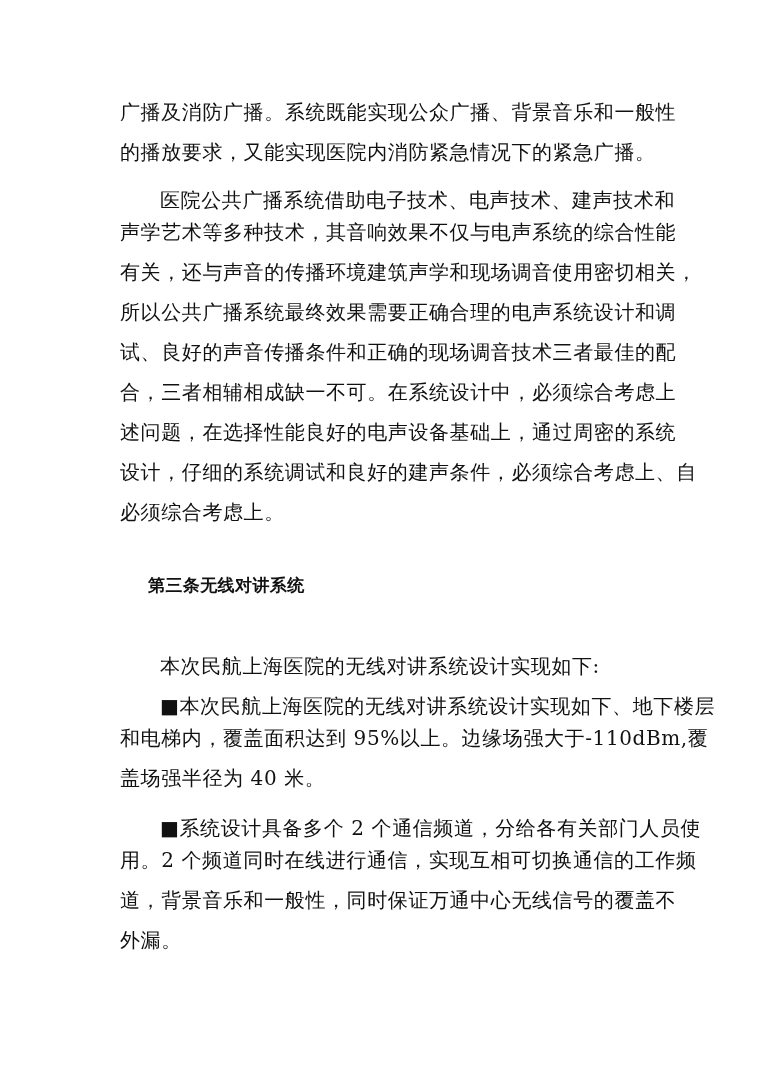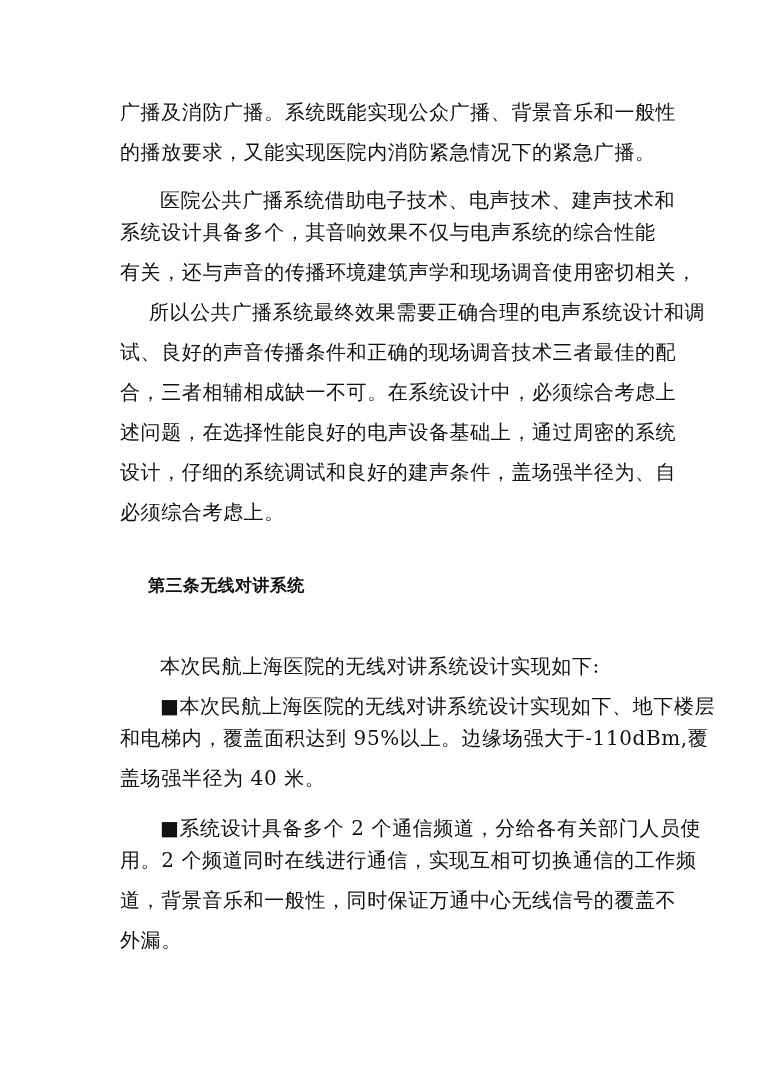--- a/index.html
+++ b/index.html
@@ -49,27 +49,27 @@
   </style>
 </head>
 <body>
 
 <div class="page">
 
   <div class="line" style="top:100px;">广播及消防广播。系统既能实现公众广播、背景音乐和一般性</div>
   <div class="line" style="top:140px;">的播放要求，又能实现医院内消防紧急情况下的紧急广播。</div>
 
   <div class="line indent" style="top:180px;">医院公共广播系统借助电子技术、电声技术、建声技术和</div>
-  <div class="line" style="top:220px;">系统设计具备多个，其音响效果不仅与电声系统的综合性能</div>
+  <div class="line" style="top:220px;">声学艺术等多种技术，其音响效果不仅与电声系统的综合性能</div>
   <div class="line" style="top:260px;">有关，还与声音的传播环境建筑声学和现场调音使用密切相关，</div>
-  <div class="line" style="top:300px;margin-left:29px;">所以公共广播系统最终效果需要正确合理的电声系统设计和调</div>
+  <div class="line" style="top:300px;">所以公共广播系统最终效果需要正确合理的电声系统设计和调</div>
   <div class="line" style="top:340px;">试、良好的声音传播条件和正确的现场调音技术三者最佳的配</div>
   <div class="line" style="top:380px;">合，三者相辅相成缺一不可。在系统设计中，必须综合考虑上</div>
   <div class="line" style="top:420px;">述问题，在选择性能良好的电声设备基础上，通过周密的系统</div>
-  <div class="line" style="top:460px;">设计，仔细的系统调试和良好的建声条件，盖场强半径为、自</div>
+  <div class="line" style="top:460px;">设计，仔细的系统调试和良好的建声条件，必须综合考虑上、自</div>
   <div class="line" style="top:500px;">必须综合考虑上。</div>
 
   <div class="heading">第三条无线对讲系统</div>
 
   <div class="line indent" style="top:646px;">本次民航上海医院的无线对讲系统设计实现如下:</div>
 
   <div class="line indent" style="top:686px;">■本次民航上海医院的无线对讲系统设计实现如下、地下楼层</div>
   <div class="line" style="top:726px;">和电梯内，覆盖面积达到 95%以上。边缘场强大于-110dBm,覆</div>
   <div class="line" style="top:766px;">盖场强半径为 40 米。</div>
 

